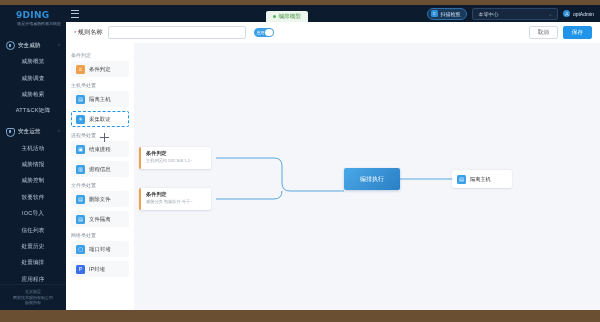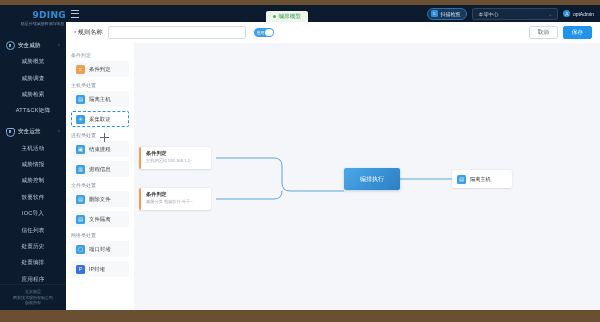--- a/index.html
+++ b/index.html
@@ -12,21 +12,21 @@
 
   
   .topstrip{position:absolute;left:0;top:0;width:600px;height:5px;background:#6b4f33;}
   .botstrip{position:absolute;left:0;bottom:0;width:600px;height:12px;background:#6b4f33;}
 
   
   .sidebar{
     position:absolute;left:0;top:5px;width:66px;height:305px;
     background:#0d1b2e;color:#c9d4e2;overflow:hidden;
   }
-  .brand{padding:5px 0 6px 8px;text-align:right;}
+  .brand{padding:5px 0 6px 16px;text-align:left;}
   .brand-logo{
     font-size:9px;font-weight:bold;color:#2f8fd8;letter-spacing:.3px;
     font-family:"DejaVu Sans",sans-serif;line-height:10px;
   }
   .brand-sub{font-size:4.2px;color:#7e93ab;line-height:6px;margin-top:1px;transform:scale(.95);}
   .grp{margin-top:4px;}
   .grp-head{
     display:flex;align-items:center;gap:3px;padding:4px 5px 4px 6px;
     font-size:5.6px;color:#d7e2ee;
   }

